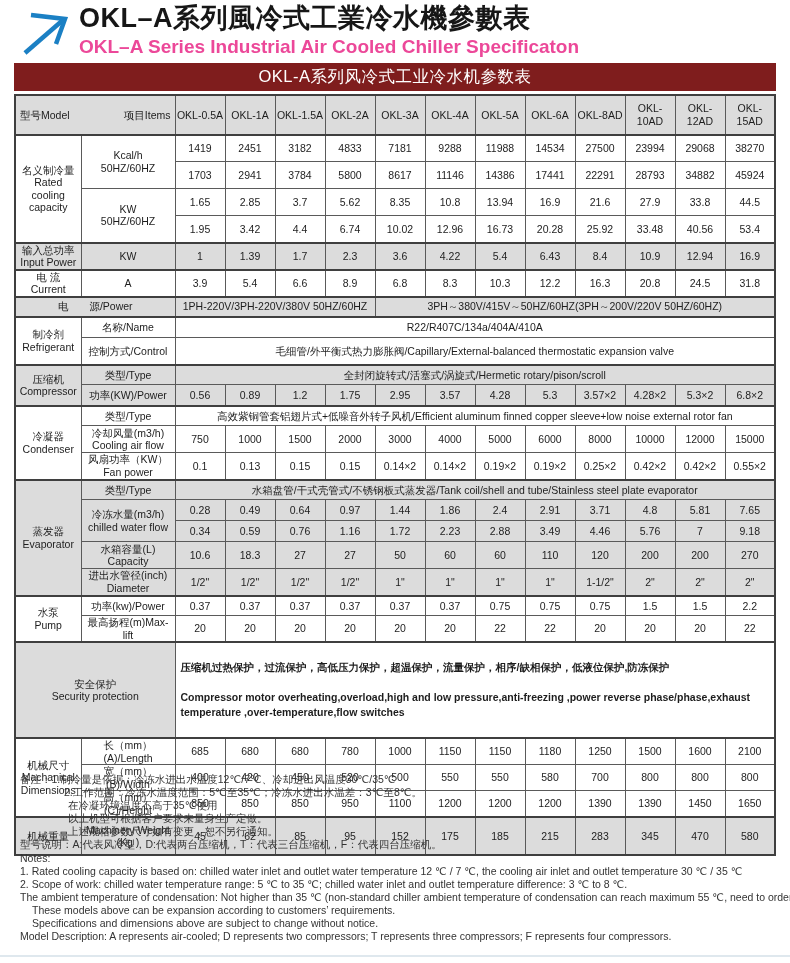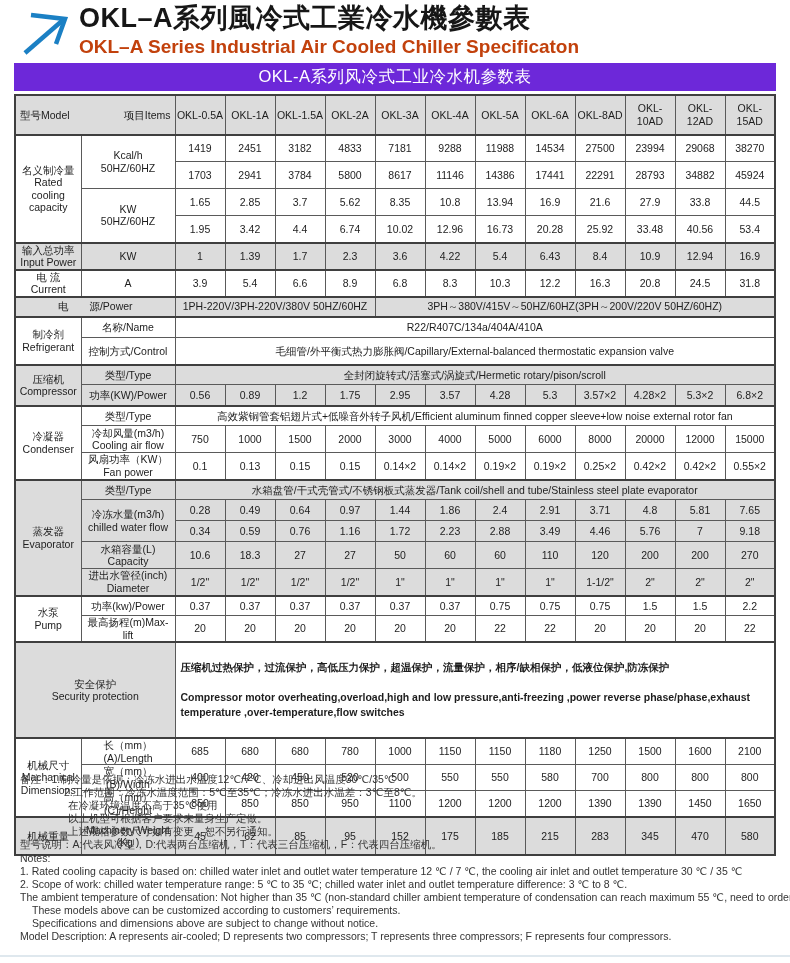--- a/index.html
+++ b/index.html
@@ -3,23 +3,23 @@
 <meta charset="utf-8">
 <style>
   html,body{margin:0;padding:0;background:#fff;}
   #page{position:relative;width:790px;height:963px;background:#ffffff;overflow:hidden;
         font-family:"Liberation Sans","DejaVu Sans",sans-serif;color:#1f1f1f;}
 
   
   .logo{position:absolute;left:10px;top:6px;width:66px;height:52px;}
   .titles{position:absolute;left:79px;top:2px;}
   .title-zh{font-size:27px;font-weight:700;letter-spacing:.5px;line-height:33px;color:#161616;}
-  .title-en{font-size:19px;font-weight:600;line-height:24px;color:#c2410c;}
-
-  .banner{position:absolute;left:14px;top:63px;width:762px;height:28px;background:#6d28d9;
+  .title-en{font-size:19px;font-weight:600;line-height:24px;color:#ec4899;}
+
+  .banner{position:absolute;left:14px;top:63px;width:762px;height:28px;background:#7f1d1d;
           color:#fff;display:flex;align-items:center;justify-content:center;
           font-size:16.5px;font-weight:500;letter-spacing:.5px;}
 
   
   .spec-table{position:absolute;left:14px;top:94px;width:762px;border-collapse:collapse;
               table-layout:fixed;font-size:10.5px;color:#1d1d1d;border:2px solid #3f3f3f;}
   .spec-table td{border:1px solid #5a5a5a;text-align:center;vertical-align:middle;
                  padding:0 1px;overflow:hidden;white-space:pre-line;line-height:12.5px;}
   tr.shade td, td.shade{background:#dcdcdc;}
   tr.sb>td{border-top:2px solid #3f3f3f;}
@@ -236,21 +236,21 @@
 Cooling air flow</td>
       <td>750</td>
           <td>1000</td>
           <td>1500</td>
           <td>2000</td>
           <td>3000</td>
           <td>4000</td>
           <td>5000</td>
           <td>6000</td>
           <td>8000</td>
-          <td>20000</td>
+          <td>10000</td>
           <td>12000</td>
           <td>15000</td>
         </tr>
       <tr class="h27">
         <td>风扇功率（KW）
 Fan power</td>
       <td>0.1</td>
           <td>0.13</td>
           <td>0.15</td>
           <td>0.15</td>
@@ -448,19 +448,19 @@
     <div>备注：1.制冷量是依据：冷冻水进出水温度12℃/7℃、冷却进出风温度30℃/35℃</div>
     <div class="ind1">2.工作范围：冷冻水温度范围：5℃至35℃；冷冻水进出水温差：3℃至8℃。</div>
     <div class="ind2">在冷凝环境温度不高于35℃使用</div>
     <div class="ind2">以上机型可根据客户要求来量身生产定做。</div>
     <div class="ind2">上述规格参数尺寸如有变更，恕不另行通知。</div>
     <div>型号说明：A:代表风冷型，D:代表两台压缩机，T：代表三台压缩机，F：代表四台压缩机。</div>
     <div>Notes:</div>
     <div>1. Rated cooling capacity is based on: chilled water inlet and outlet water temperature 12 ℃ / 7 ℃, the cooling air inlet and outlet temperature 30 ℃ / 35 ℃</div>
     <div>2. Scope of work: chilled water temperature range: 5 ℃ to 35 ℃; chilled water inlet and outlet temperature difference: 3 ℃ to 8 ℃.</div>
     <div>The ambient temperature of condensation: Not higher than 35 ℃ (non-standard chiller ambient temperature of condensation can reach maximum 55 ℃, need to order production).</div>
-    <div class="ind3">These models above can be customized according to customers’  requirements.</div>
+    <div class="ind3">These models above can be expansion according to customers’  requirements.</div>
     <div class="ind3">Specifications and dimensions above are subject to change without notice.</div>
     <div>Model Description: A represents air-cooled; D represents two compressors; T represents three compressors; F represents four compressors.</div>
   </div>
 
   <div class="bottom-line"></div>
 </div>
 
 </body></html>

